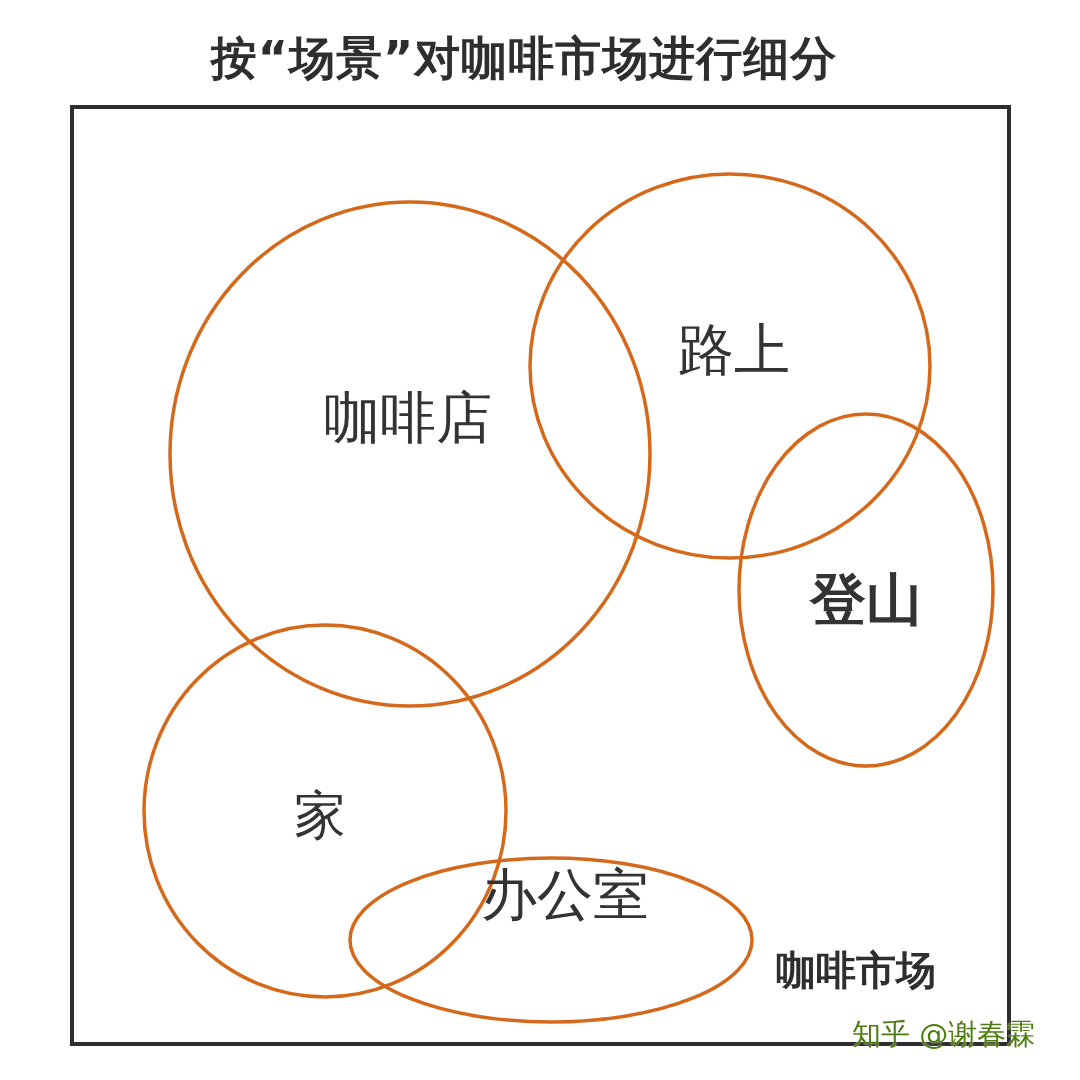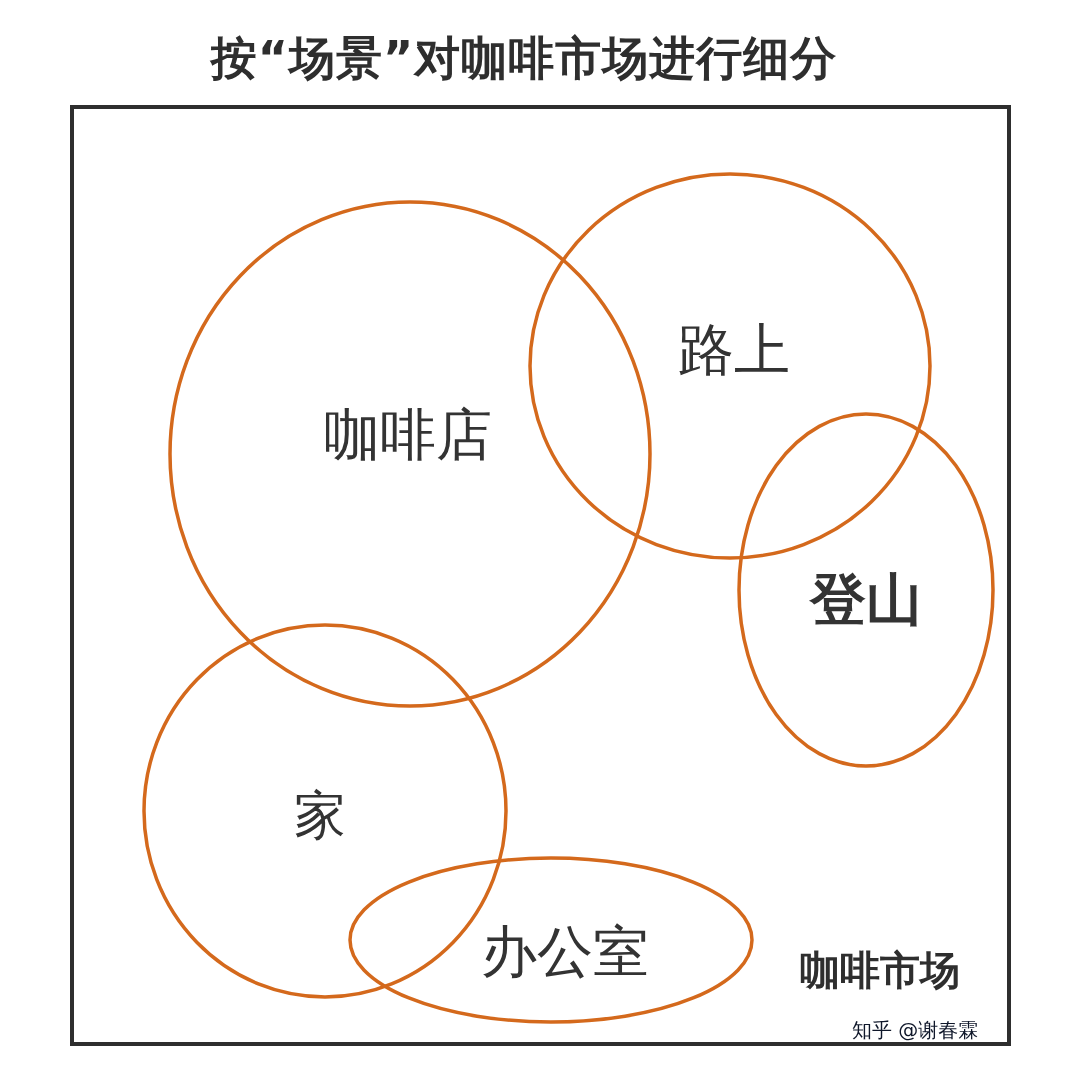--- a/index.html
+++ b/index.html
@@ -15,43 +15,43 @@
     }
     svg.diagram { position: absolute; left: 0; top: 0; width: 1080px; height: 1080px; }
     .lbl {
       position: absolute; transform: translate(-50%, -50%); white-space: nowrap;
       color: #333333; font-family: "DejaVu Sans", sans-serif; line-height: 1;
     }
     .lbl.big { font-size: 56px; }
     .lbl.mid { font-size: 52px; }
     .market {
       position: absolute; left: 776px; top: 950px; font-size: 40px; font-weight: bold; color: #2e2e2e;
-      font-family: "DejaVu Sans", sans-serif; line-height: 1; margin-left: 24px;
+      font-family: "DejaVu Sans", sans-serif; line-height: 1;
     }
     .watermark {
-      position: absolute; left: 852px; top: 1020px; font-size: 20px; color: #0f172a;
+      position: absolute; left: 852px; top: 1020px; font-size: 29px; color: #4d7c0f;
       font-family: "DejaVu Sans", sans-serif; line-height: 1;
       text-shadow: 0 0 2px rgba(255,255,255,0.9);
     }
   </style>
 </head>
 <body>
 
 <div class="title">按“场景”对咖啡市场进行细分</div>
 
 <div class="frame"></div>
 
 <svg class="diagram" viewBox="0 0 1080 1080" xmlns="http://www.w3.org/2000/svg">
   <ellipse fill="none" stroke-width="3.5" cx="410" cy="454" rx="240" ry="252" stroke="#d4691c"></ellipse>
   <ellipse fill="none" stroke-width="3.5" cx="730" cy="366" rx="200" ry="192" stroke="#d4691c"></ellipse>
   <ellipse fill="none" stroke-width="3.5" cx="866" cy="590" rx="127" ry="176" stroke="#d4691c"></ellipse>
   <ellipse fill="none" stroke-width="3.5" cx="325" cy="811" rx="181" ry="186" stroke="#d4691c"></ellipse>
   <ellipse fill="none" stroke-width="3.5" cx="551" cy="940" rx="201" ry="82" stroke="#d4691c"></ellipse>
 </svg>
 
-<div class="lbl big" style="left: 408px; top: 435px;">咖啡店</div>
+<div class="lbl big" style="left: 408px; top: 418px;">咖啡店</div>
 <div class="lbl big" style="left: 734px; top: 354px; font-family: Liberation Mono, monospace;">路上</div>
 <div class="lbl big" style="left: 866px; top: 600px; font-weight: bold;">登山</div>
 <div class="lbl mid" style="left: 320px; top: 815px;">家</div>
-<div class="lbl big" style="left: 565px; top: 952px;">办公室</div>
+<div class="lbl big" style="left: 565px; top: 895px;">办公室</div>
 
 <div class="market">咖啡市场</div>
 <div class="watermark">知乎 @谢春霖</div>
 
 </body></html>

